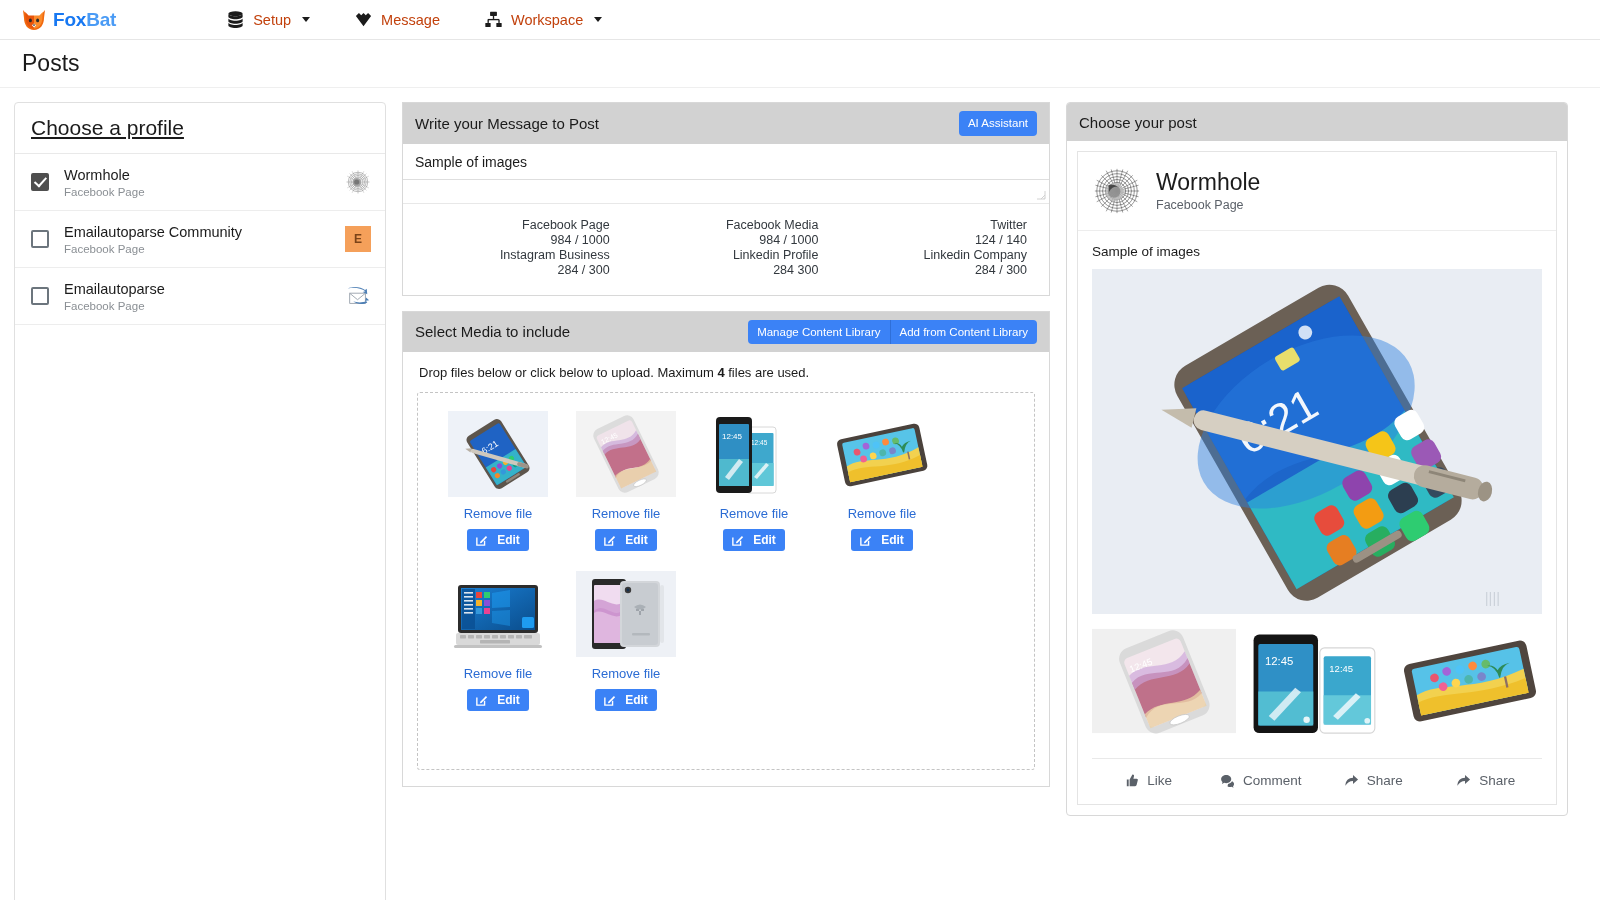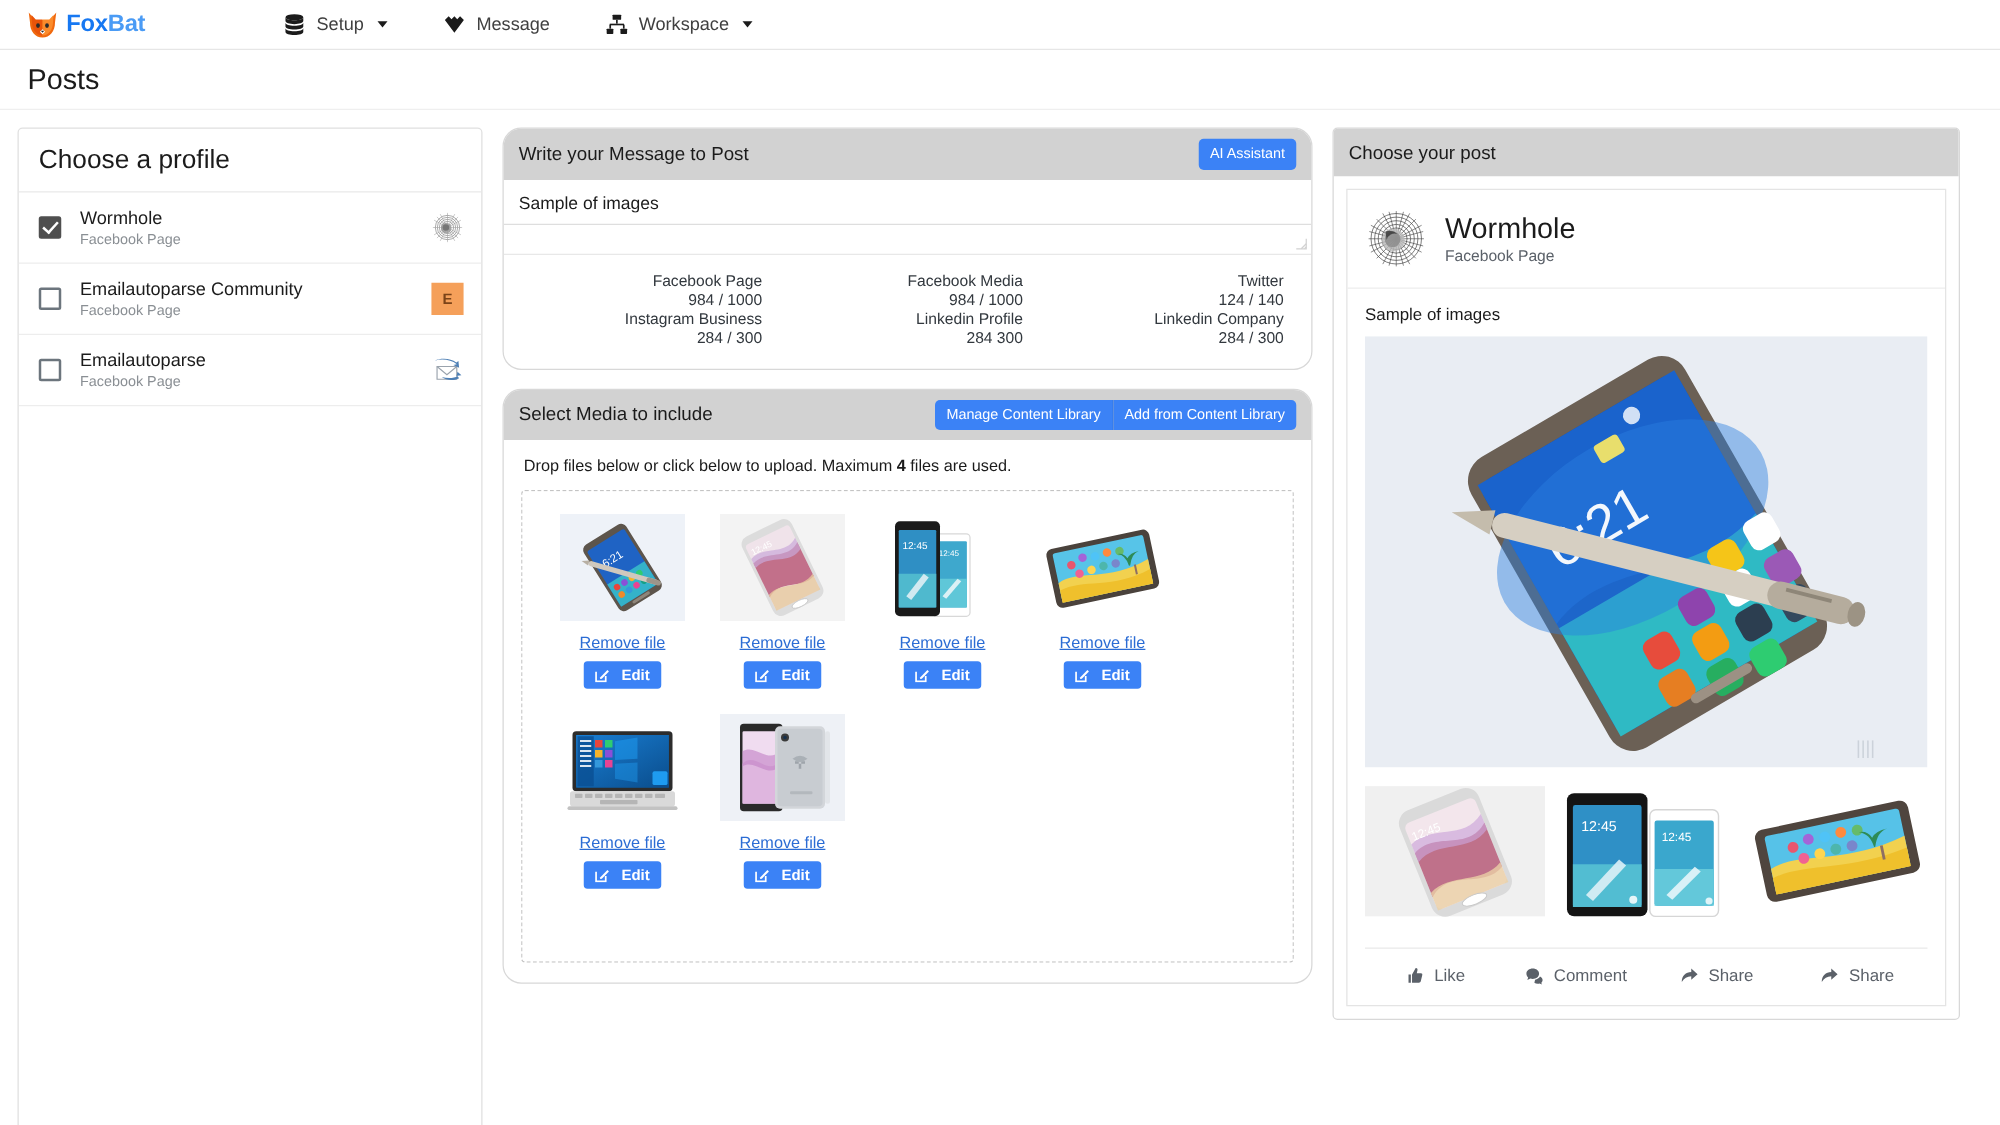--- a/index.html
+++ b/index.html
@@ -28,21 +28,21 @@
     text-decoration: none;
   }
   .brand-logo { width: 24px; height: 22px; flex: 0 0 auto; }
   .brand-text { font-size: 19px; font-weight: 700; letter-spacing: -0.2px; }
   .brand-text .b1 { color: #1778f2; }
   .brand-text .b2 { color: #4a9bf5; font-weight: 600; }
 
   .nav-items { display: flex; align-items: center; gap: 44px; }
   .nav-item {
     display: flex; align-items: center; gap: 8px;
-    font-size: 14.5px; color: #404040; cursor: pointer;
+    font-size: 14.5px; color: #c2410c; cursor: pointer;
     text-decoration: none;
   }
   .nav-icon { width: 19px; height: 19px; display: block; flex: 0 0 auto; }
   .caret {
     width: 0; height: 0; margin-left: 3px;
     border-left: 4px solid transparent;
     border-right: 4px solid transparent;
     border-top: 5px solid #1b1b1b;
   }
 
@@ -85,20 +85,21 @@
   .sidebar {
     width: 372px; flex: 0 0 372px;
     height: 811px;
     display: flex; flex-direction: column;
     overflow: hidden;
   }
   .sidebar-head {
     padding: 13px 16px 13px 16px;
     font-size: 21px; font-weight: 400; color: #1b1b1b;
     border-bottom: 1px solid #e9e9e9;
+    text-decoration: underline;
   }
   .profile-list { flex: 1; }
   .profile-row {
     display: flex; align-items: center;
     padding: 12px 14px 12px 16px;
     border-bottom: 1px solid #ededed;
     cursor: pointer;
     min-height: 48px;
   }
   .cb {
@@ -123,21 +124,21 @@
     overflow: hidden;
   }
   .av-e {
     width: 26px; height: 26px; background: #f5a05a;
     color: #7b4318; font-size: 12px; font-weight: 600;
     display: flex; align-items: center; justify-content: center;
   }
 
   
   .middle { width: 648px; flex: 0 0 648px; display: flex; flex-direction: column; gap: 15px; }
-  .panel { background: #fff; border: 1px solid #d8d8d8; border-radius: 15px; overflow: hidden; }
+  .panel { background: #fff; border: 1px solid #d8d8d8; border-radius: 0; overflow: hidden; }
   .panel-head {
     background: #d2d2d2;
     padding: 8px 12px;
     display: flex; align-items: center;
     min-height: 38px;
   }
   .panel-title { font-size: 15px; color: #1b1b1b; }
   .panel-head-actions { margin-left: auto; display: flex; }
   .btn-sm {
     border: none; font-size: 11.5px; color: #fff;
@@ -193,21 +194,21 @@
   }
   .thumb-img {
     width: 100px; height: 86px;
     display: flex; align-items: center; justify-content: center;
     overflow: hidden;
   }
   .thumb-img svg { display: block; }
   .remove-link {
     margin-top: 9px;
     font-size: 13px; color: #2b6cd4;
-    text-decoration: underline; cursor: pointer;
+    cursor: pointer;
   }
   .btn-edit {
     margin-top: 8px;
     background: #3b82f6; color: #fff; border: none; border-radius: 3px;
     font-family: "Liberation Sans", sans-serif;
     font-size: 12px; font-weight: 700;
     padding: 5px 9px; cursor: pointer;
     display: inline-flex; align-items: center; gap: 9px; line-height: 1;
   }
   .pencil { width: 12px; height: 12px; display: block; }

